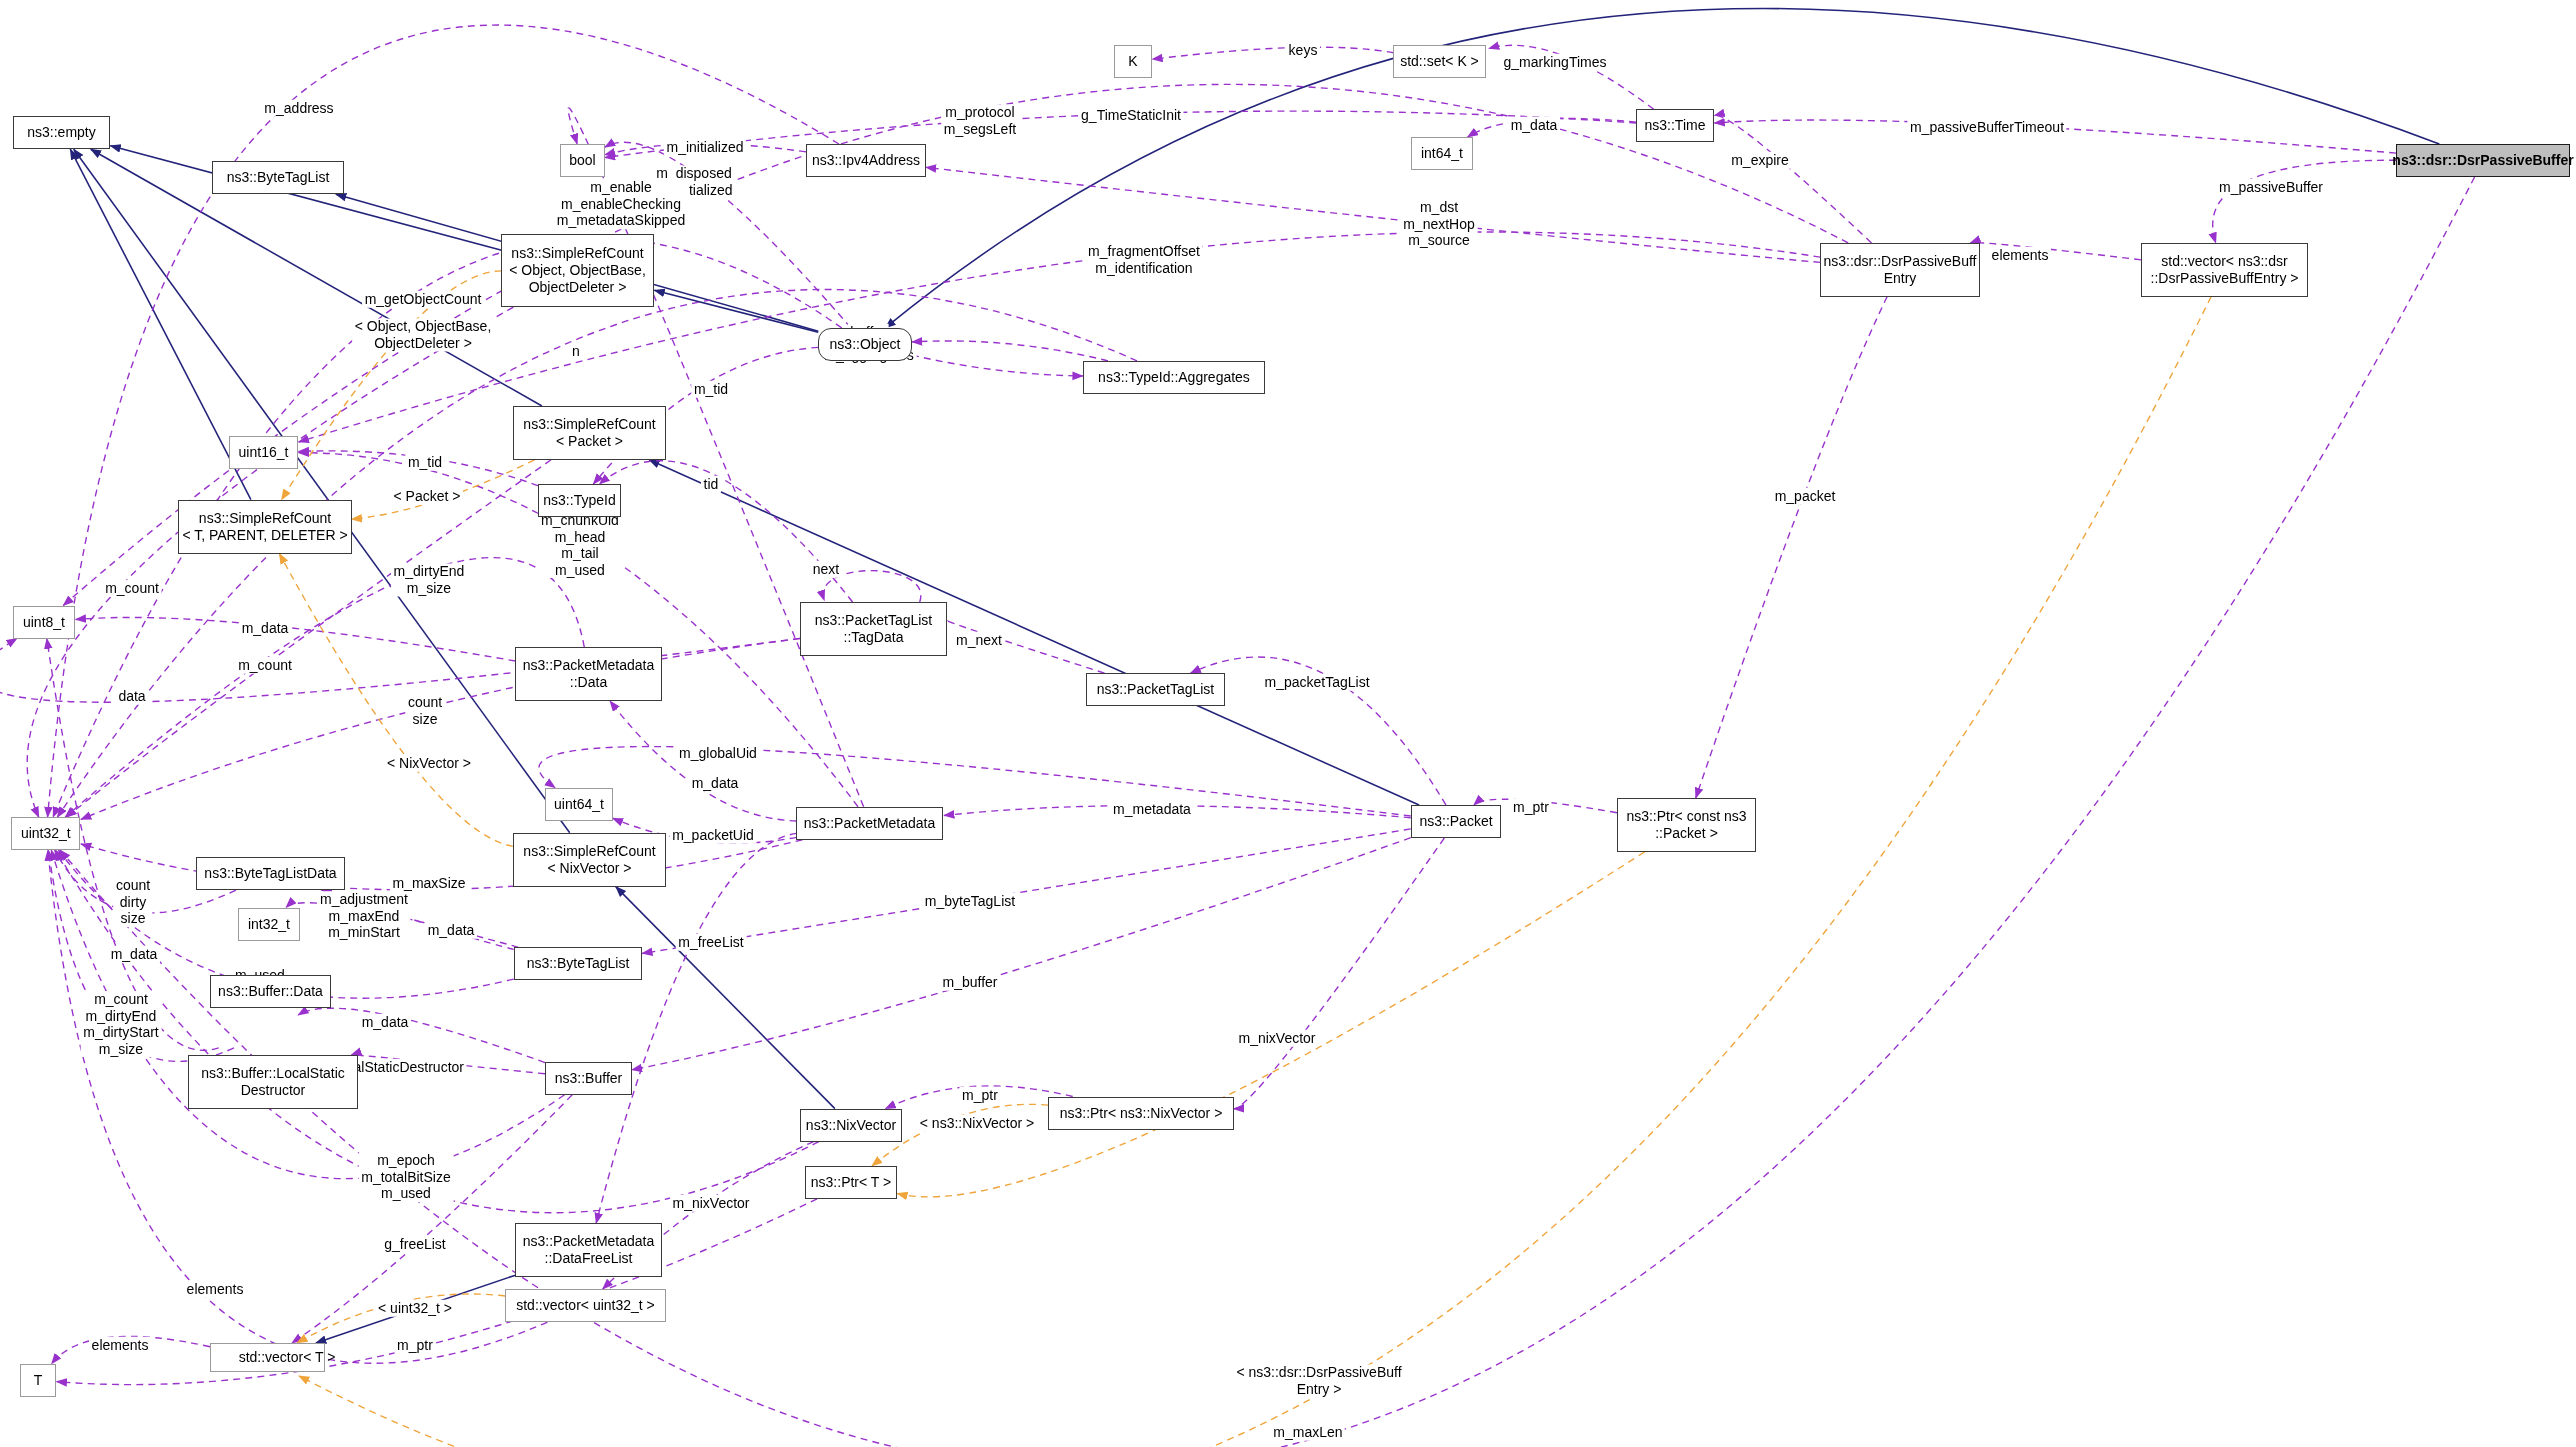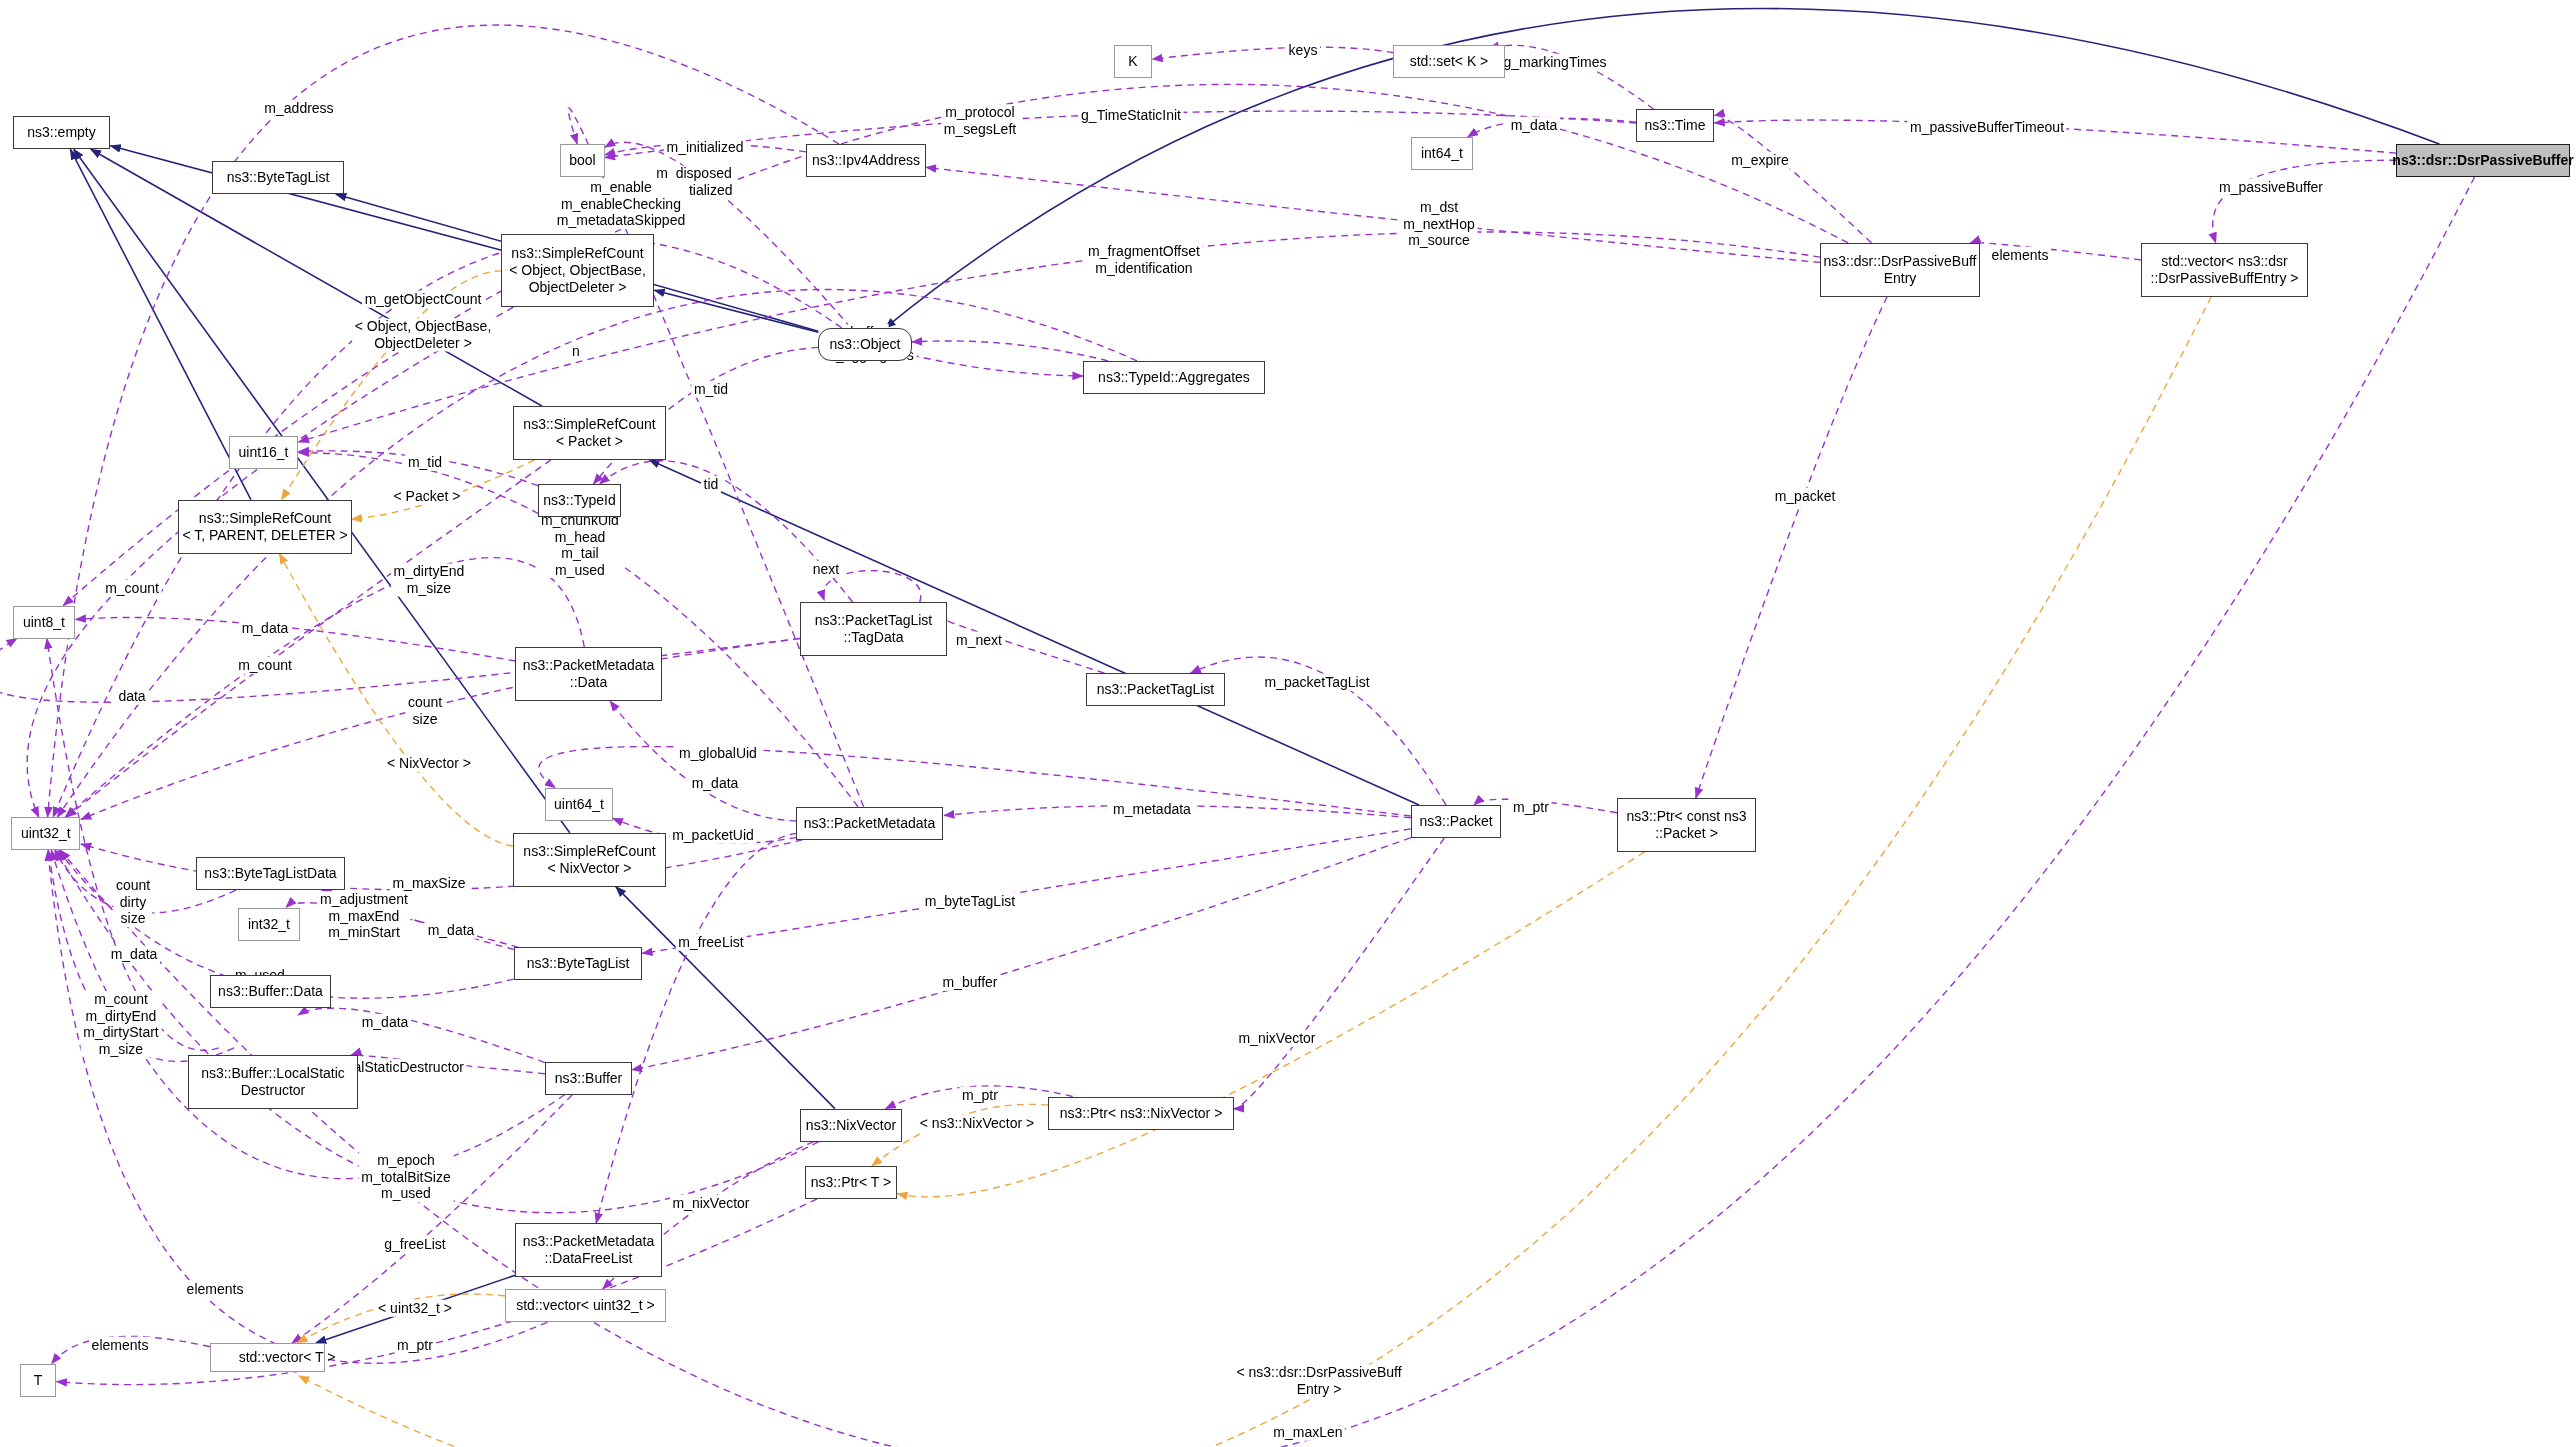--- a/index.html
+++ b/index.html
@@ -213,21 +213,21 @@
 ObjectDeleter &gt;</div>
       <div class="node" style="left: 818px; top: 328px; width: 94px; height: 33px; border-radius: 13px;">ns3::Object</div>
       <div class="node" style="left: 1083px; top: 361px; width: 182px; height: 33px;">ns3::TypeId::Aggregates</div>
       <div class="node" style="left: 513px; top: 406px; width: 153px; height: 54px;">ns3::SimpleRefCount
 &lt; Packet &gt;</div>
       <div class="node muted" style="left: 229px; top: 436px; width: 69px; height: 33px;">uint16_t</div>
       <div class="node" style="left: 538px; top: 484px; width: 83px; height: 33px;">ns3::TypeId</div>
       <div class="node" style="left: 178px; top: 500px; width: 174px; height: 54px;">ns3::SimpleRefCount
 &lt; T, PARENT, DELETER &gt;</div>
       <div class="node muted" style="left: 1114px; top: 45px; width: 38px; height: 33px;">K</div>
-      <div class="node muted" style="left: 1393px; top: 45px; width: 112px; height: 33px;">std::set&lt; K &gt;</div>
+      <div class="node muted" style="left: 1393px; top: 45px; width: 93px; height: 33px;">std::set&lt; K &gt;</div>
       <div class="node" style="left: 1636px; top: 109px; width: 78px; height: 33px;">ns3::Time</div>
       <div class="node muted" style="left: 1411px; top: 137px; width: 62px; height: 33px;">int64_t</div>
       <div class="node main" style="left: 2396px; top: 144px; width: 174px; height: 33px;">ns3::dsr::DsrPassiveBuffer</div>
       <div class="node" style="left: 1820px; top: 243px; width: 160px; height: 54px;">ns3::dsr::DsrPassiveBuff
 Entry</div>
       <div class="node" style="left: 2141px; top: 243px; width: 167px; height: 54px;">std::vector&lt; ns3::dsr
 ::DsrPassiveBuffEntry &gt;</div>
       <div class="node" style="left: 800px; top: 602px; width: 147px; height: 54px;">ns3::PacketTagList
 ::TagData</div>
       <div class="node" style="left: 1086px; top: 673px; width: 139px; height: 33px;">ns3::PacketTagList</div>

